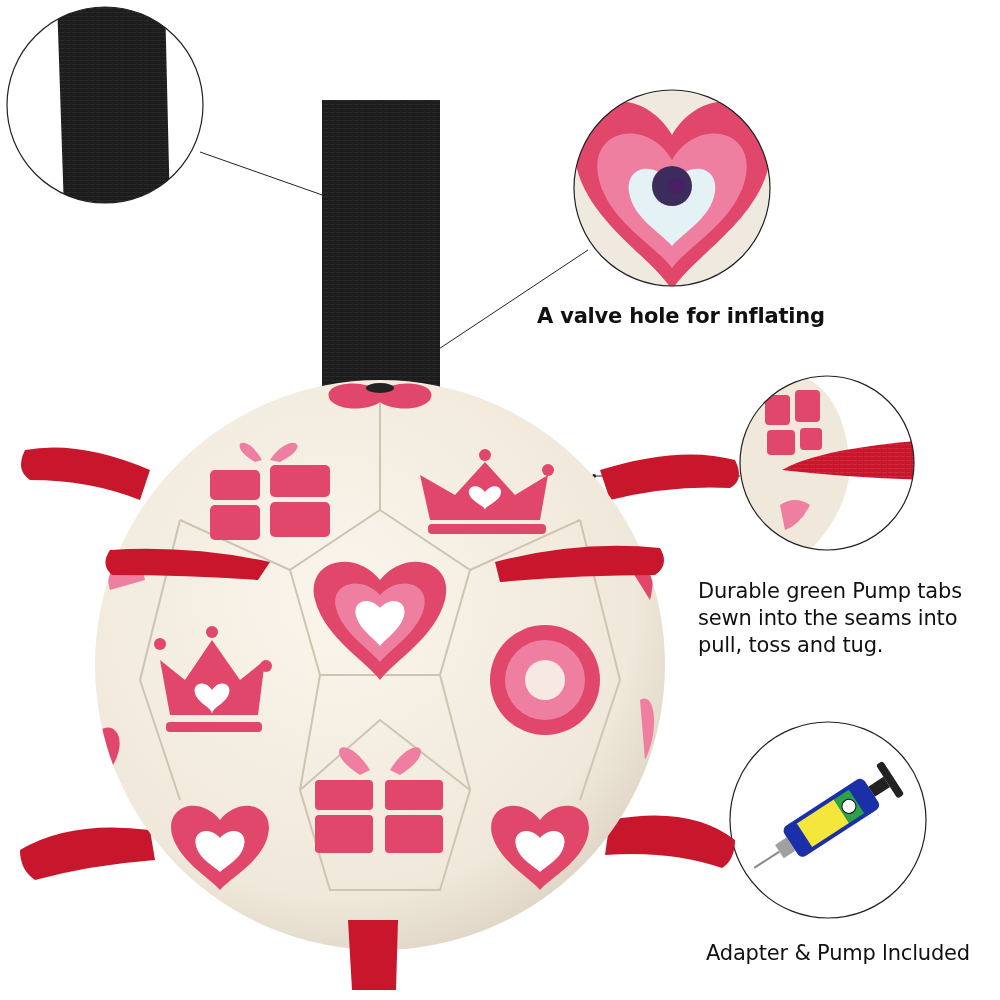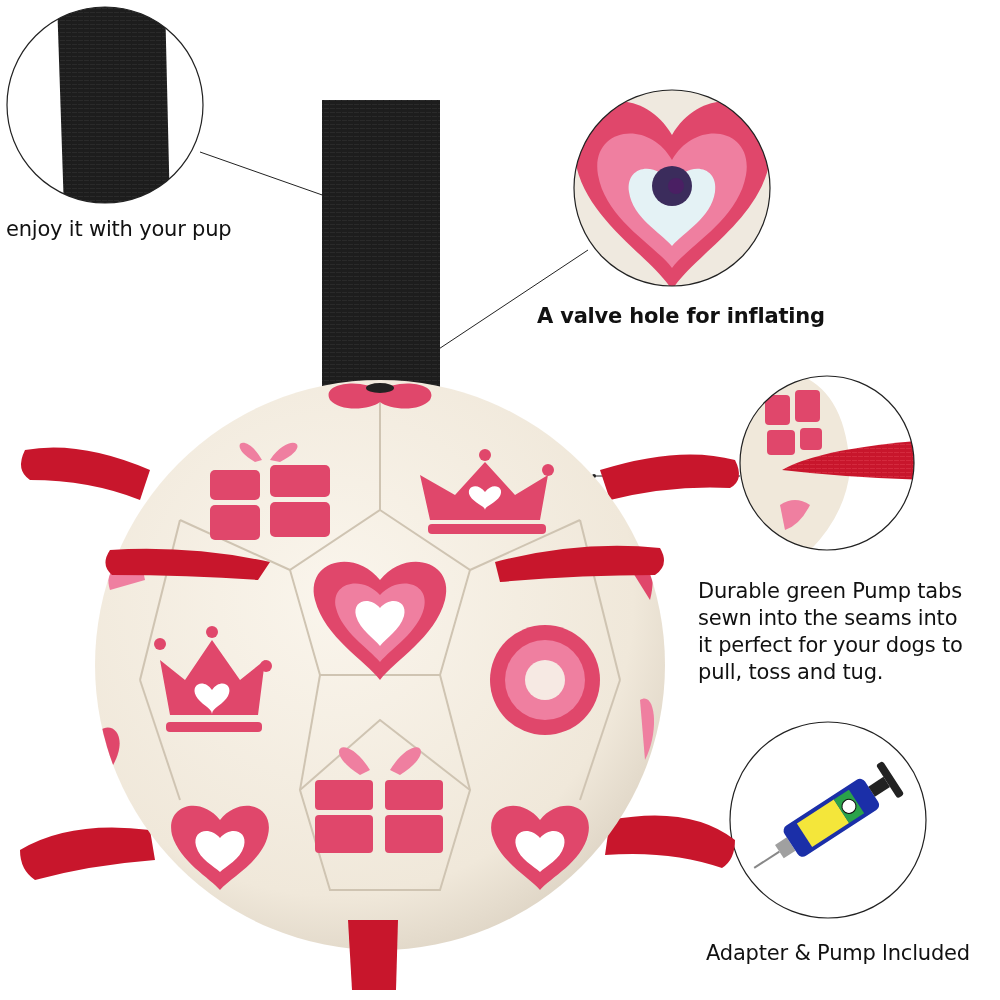--- a/index.html
+++ b/index.html
@@ -190,29 +190,27 @@
   </g>
 
   <g>
     <path d="M270,562 Q190,545 110,550 Q100,565 112,575 Q190,575 258,580 Z" fill="#c8162c"></path>
     <path d="M495,562 Q580,540 660,548 Q670,565 655,575 Q580,575 500,582 Z" fill="#c8162c"></path>
     <path d="M348,920 L398,920 L396,990 L352,990 Z" fill="#c8162c"></path>
   </g>
 </svg>
 
 <div id="cap-tab" class="caption">
-  <div>enjoy it with your pup</div>
 </div>
 
 <div id="cap-valve" class="caption">
   <div>A valve hole for inflating</div>
 </div>
 
 <div id="cap-nylon" class="caption">
   <div>Durable green Pump tabs</div>
   <div>sewn into the seams into</div>
-  <div>it perfect for your dogs to</div>
   <div>pull, toss and tug.</div>
 </div>
 
 <div id="cap-pump" class="caption">
   <div>Adapter &amp; Pump lncluded</div>
 </div>
 
 </body></html>

